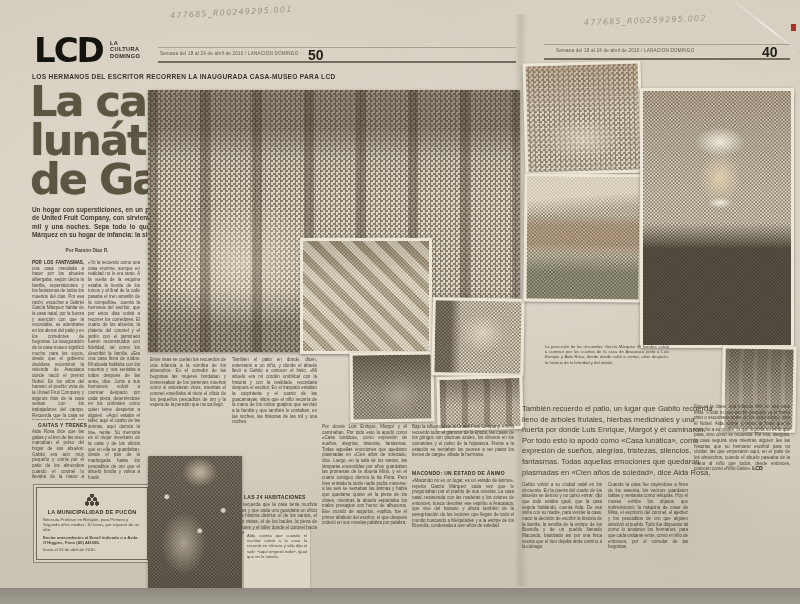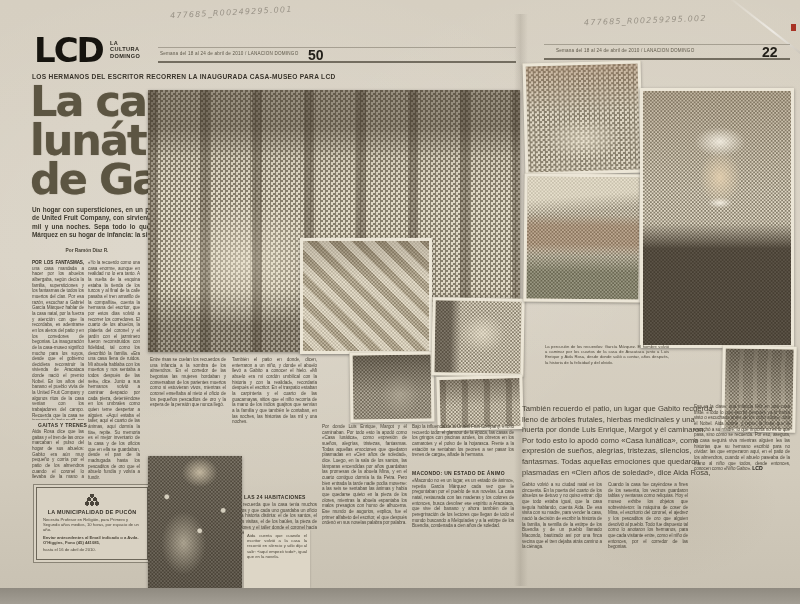--- a/index.html
+++ b/index.html
@@ -164,21 +164,21 @@
       radial-gradient(ellipse 24px 20px at 55% 12%,rgba(225,212,185,.75),transparent 75%),
       radial-gradient(ellipse 30px 42px at 38% 64%,rgba(230,220,196,.55),transparent 75%),
       linear-gradient(180deg,rgba(40,34,26,.55),rgba(40,34,26,.65));"></div>
   </div>
   <div class="capbox" style="left:244px;top:530px;width:66px;height:58px;">
     <div class="caption" style="left:3px;top:3px;width:60px;height:52px;">Aida cuenta que cuando el escritor volvió a la casa la recorrió en silencio y sólo dijo al salir: «aquí empezó todo», igual que en la novela.</div>
   </div>
 
   <div class="rule" style="left:544px;top:44px;width:246px;height:1px;opacity:.5;"></div>
   <div class="dateline" style="left:556px;top:48px;">Semana del 18 al 24 de abril de 2010 / LANACION DOMINGO</div>
-  <div class="pagenum" style="left:762px;top:44px;">22</div>
+  <div class="pagenum" style="left:762px;top:44px;">40</div>
   <div class="rule" style="left:544px;top:58px;width:246px;height:1.5px;"></div>
 
   <div class="ph bordered" style="left:524px;top:62px;width:112px;height:106px;transform:rotate(-1.5deg);">
     <div class="ov" style="background:
       linear-gradient(180deg,rgba(150,110,80,.35),transparent 45%),
       radial-gradient(ellipse 50px 30px at 50% 70%,rgba(238,230,210,.5),transparent 75%);"></div>
   </div>
   <div class="ph fine bordered" style="left:524px;top:174px;width:112px;height:122px;transform:rotate(.6deg);">
     <div class="ov" style="background:
       linear-gradient(175deg,rgba(235,228,208,.65) 0 18%,transparent 30%),

